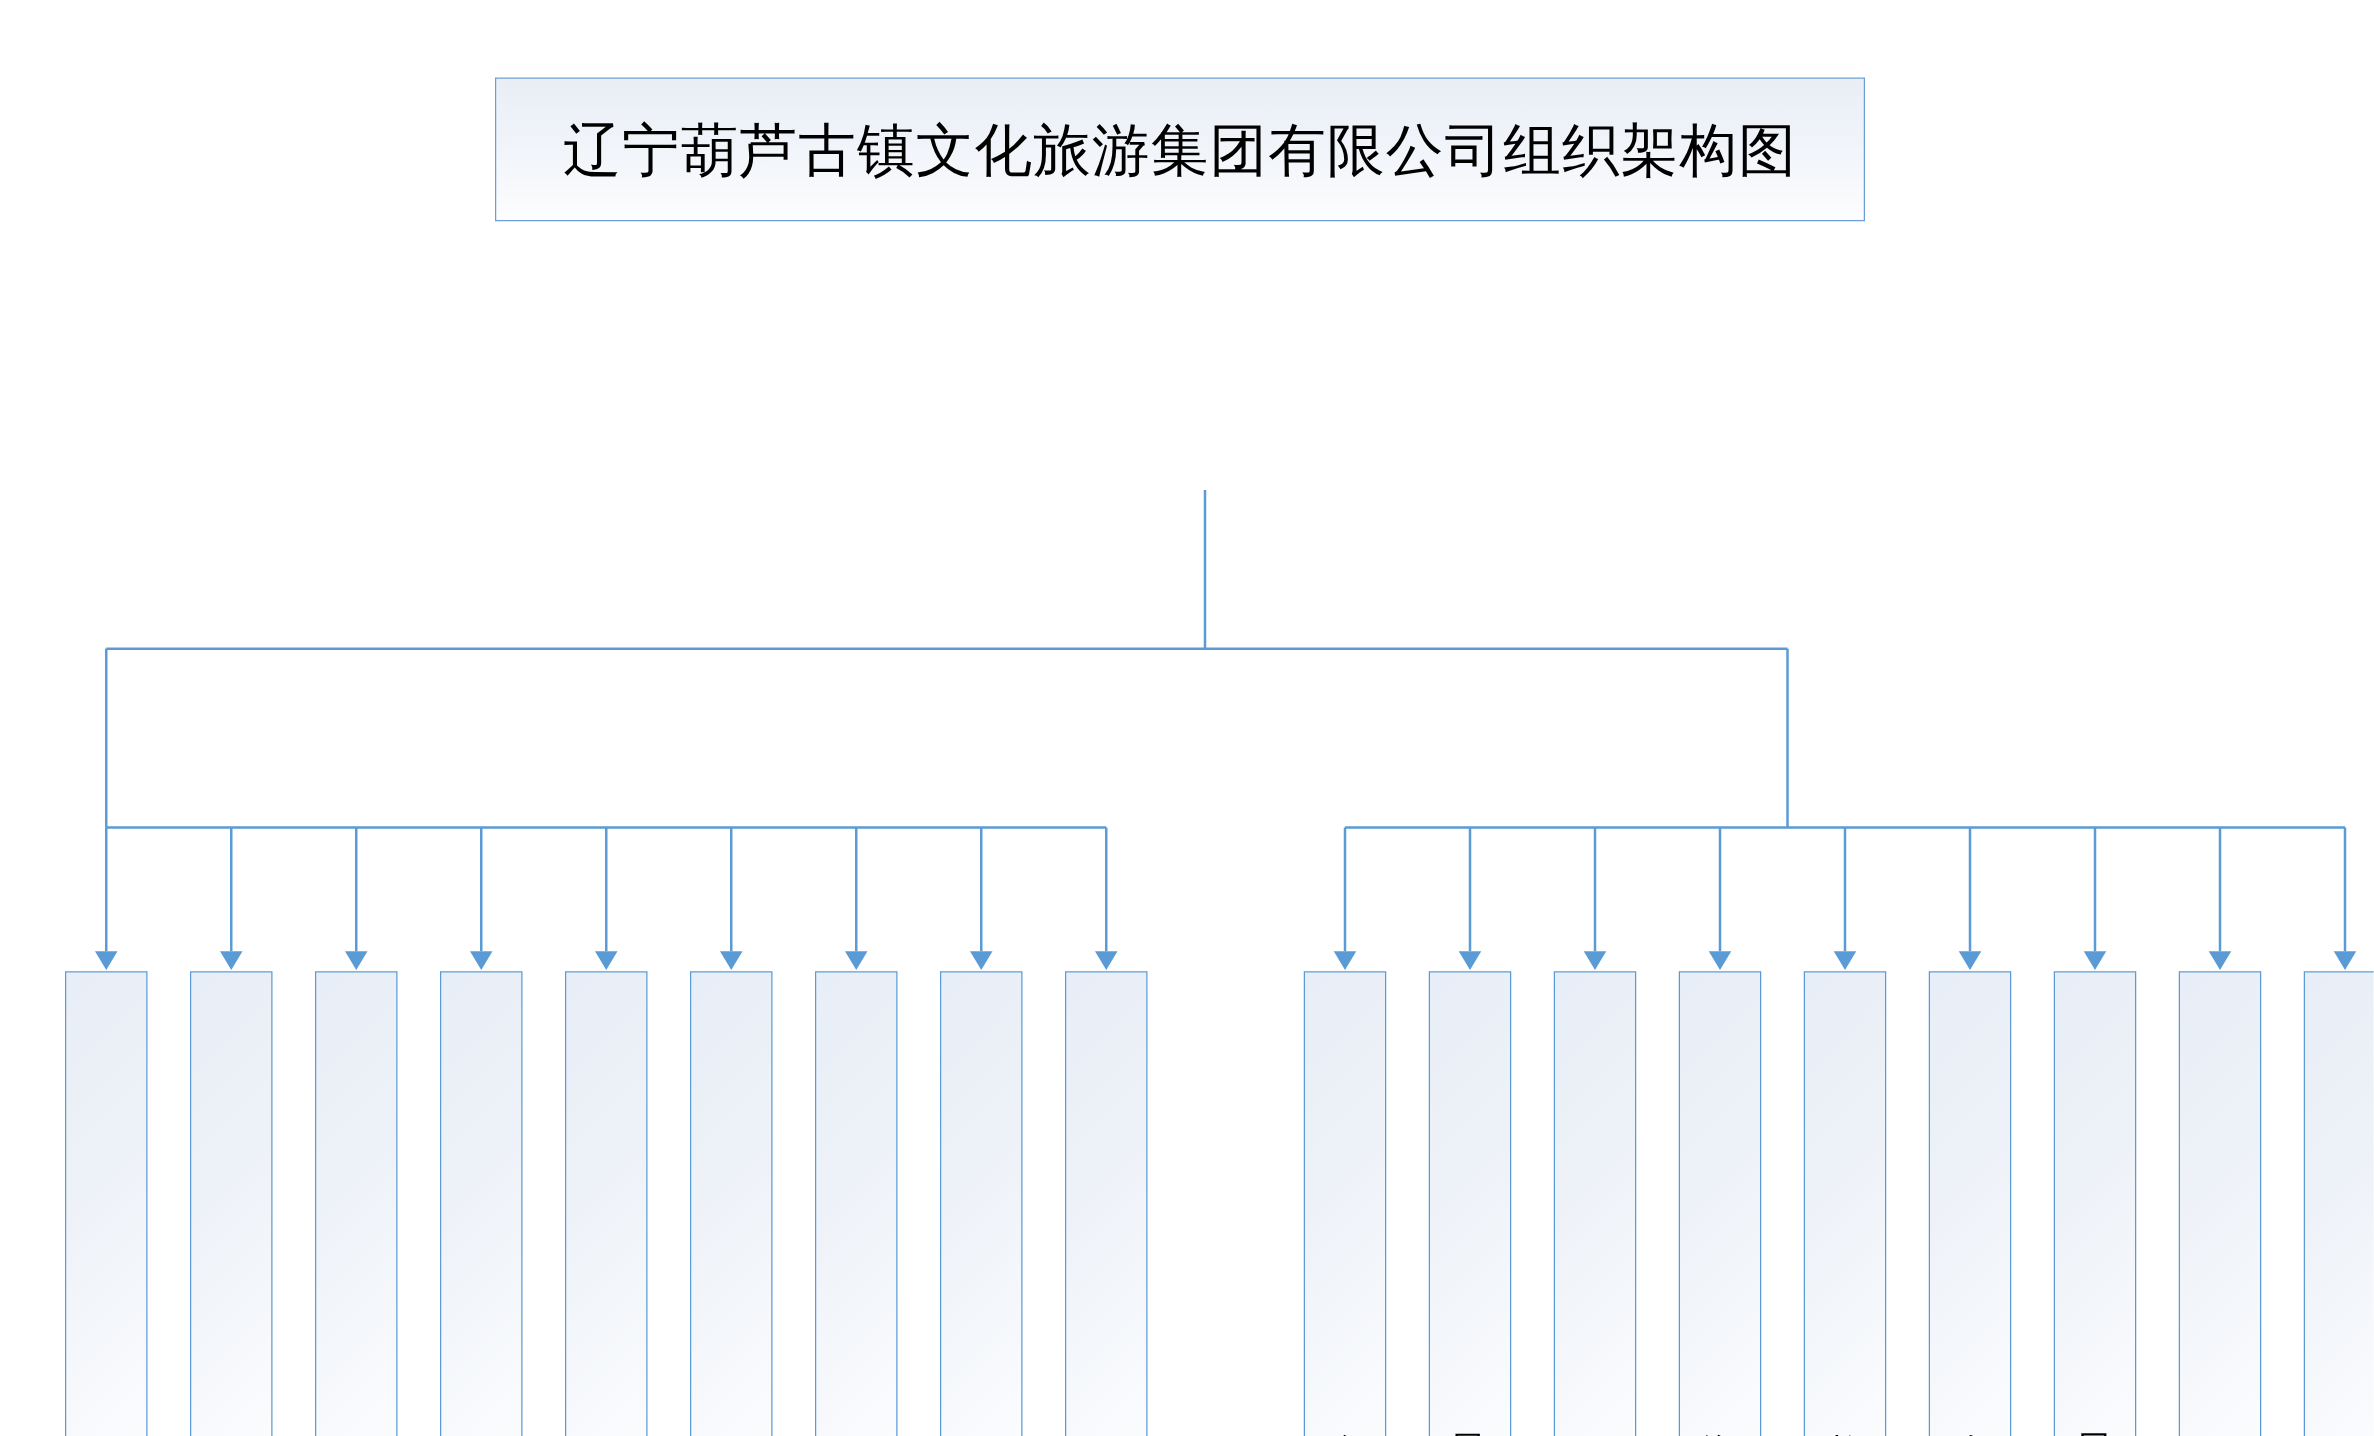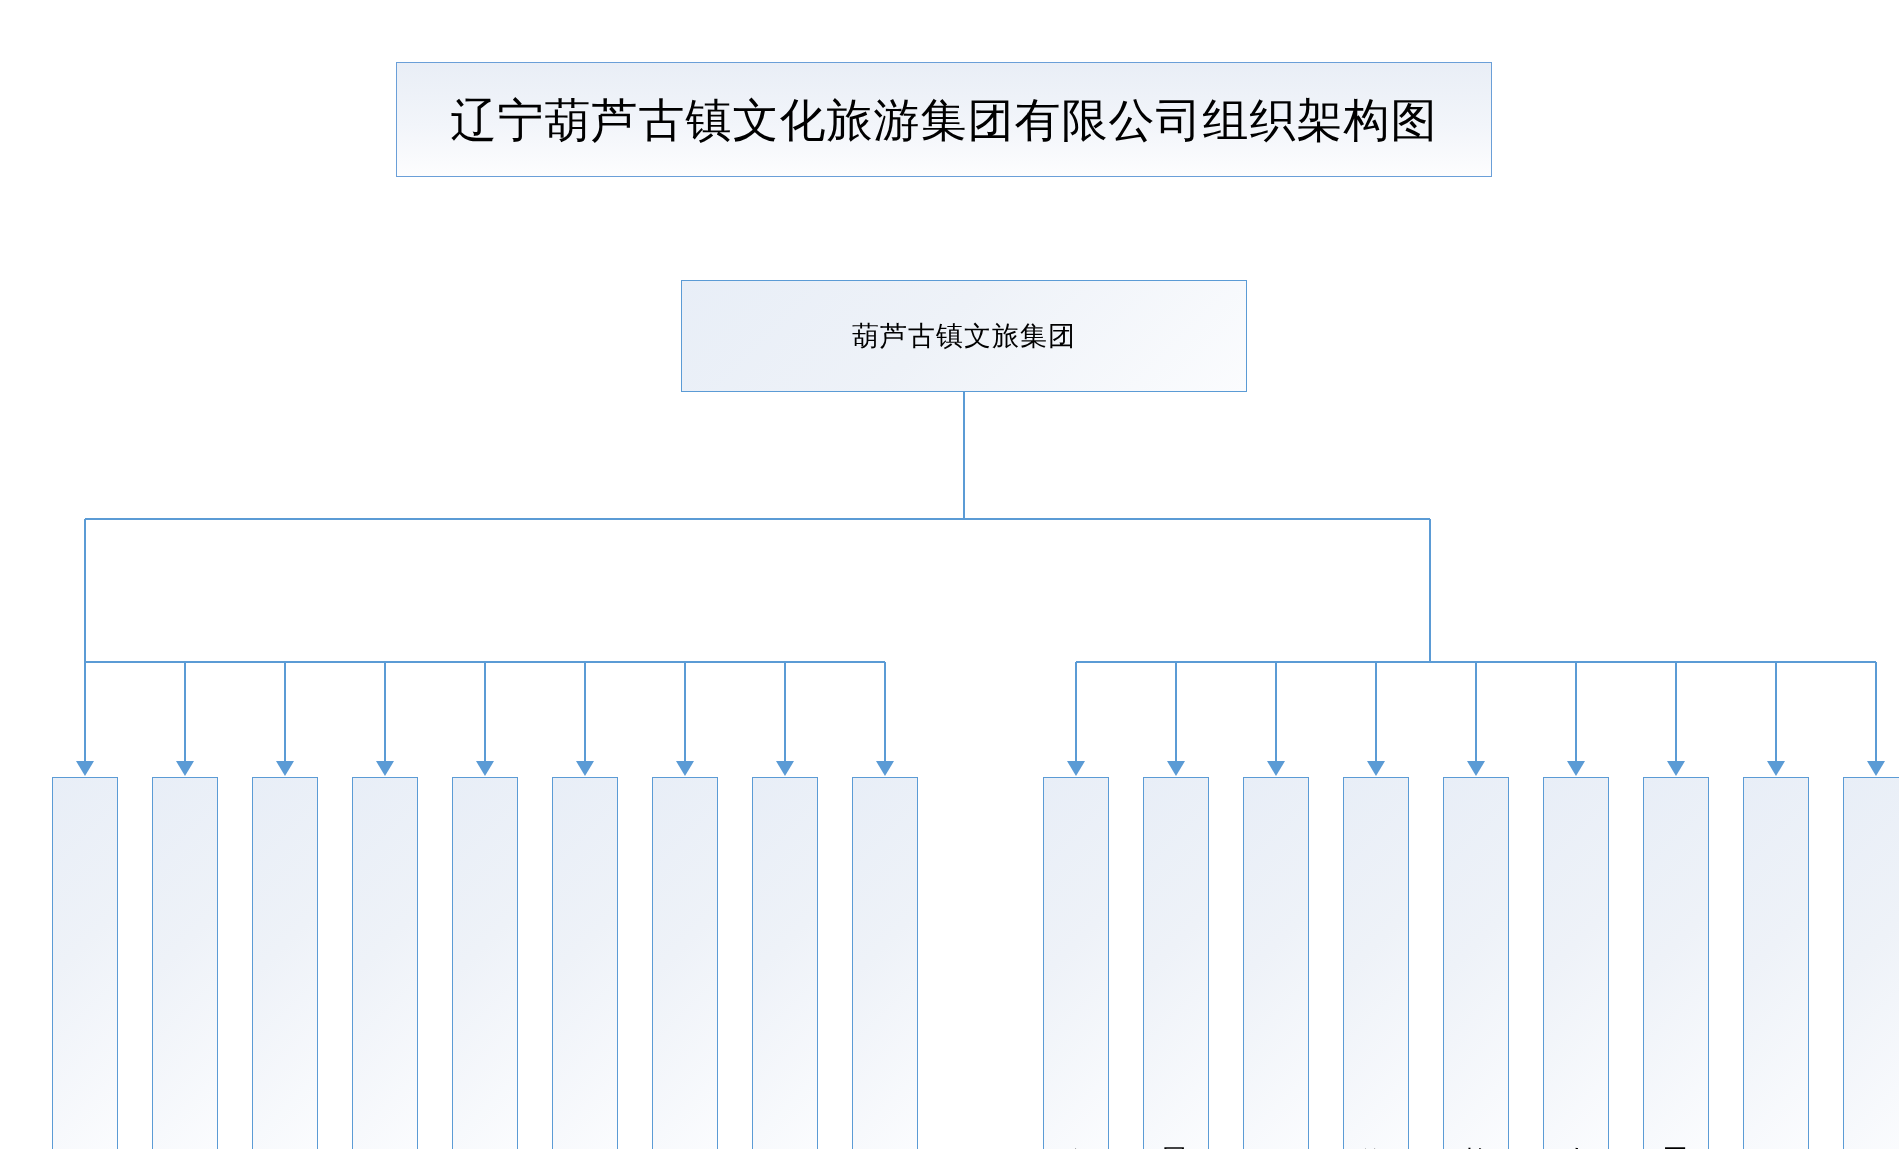--- a/index.html
+++ b/index.html
@@ -98,23 +98,20 @@
 </style>
 </head>
 <body>
 
 <div id="canvas">
 
   <div class="node" id="title-box">
     <span id="title-text">辽宁葫芦古镇文化旅游集团有限公司组织架构图</span>
   </div>
 
-  <div class="node" id="root-box">
-    <span id="root-text">葫芦古镇文旅集团</span>
-  </div>
 
   <div id="connector-layer">
       <div class="conn v" style="left: 962.8px; top: 370px; height: 127px;"></div>
       <div class="conn h" style="left: 85px; top: 495.8px; width: 1345px;"></div>
       <div class="conn v" style="left: 83.8px; top: 497px; height: 143px;"></div>
       <div class="conn v" style="left: 1428.8px; top: 497px; height: 143px;"></div>
       <div class="conn h" style="left: 85px; top: 638.8px; width: 800px;"></div>
       <div class="conn v" style="left: 83.8px; top: 640px; height: 99px;"></div>
       <div class="arrow" style="left: 76px; top: 739px;"></div>
       <div class="conn v" style="left: 183.8px; top: 640px; height: 99px;"></div>

